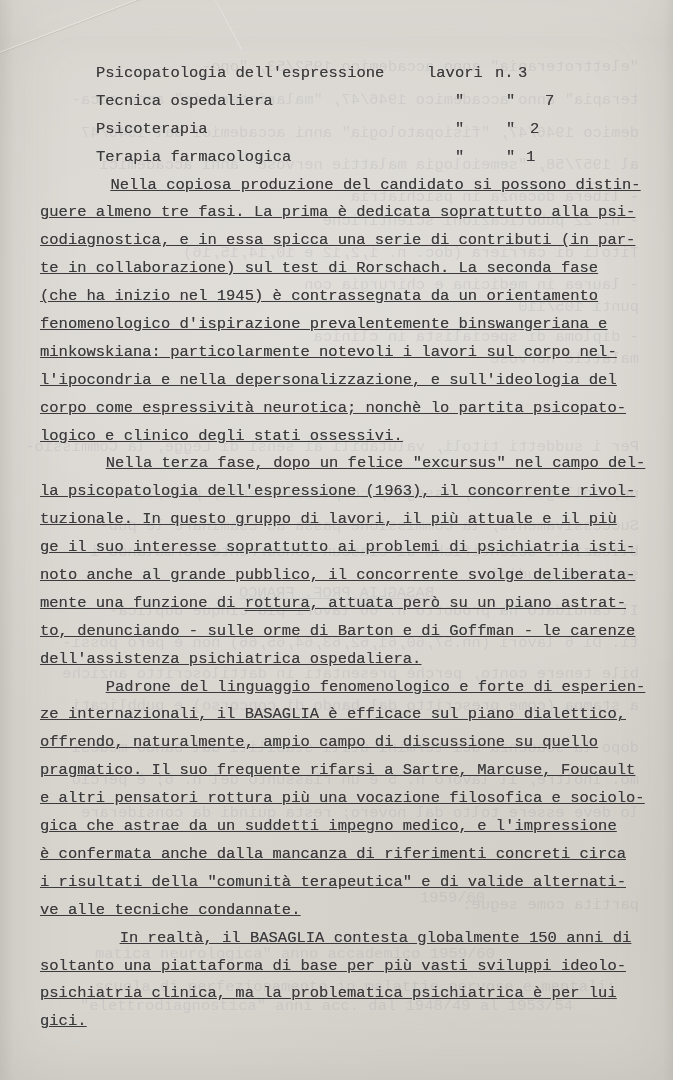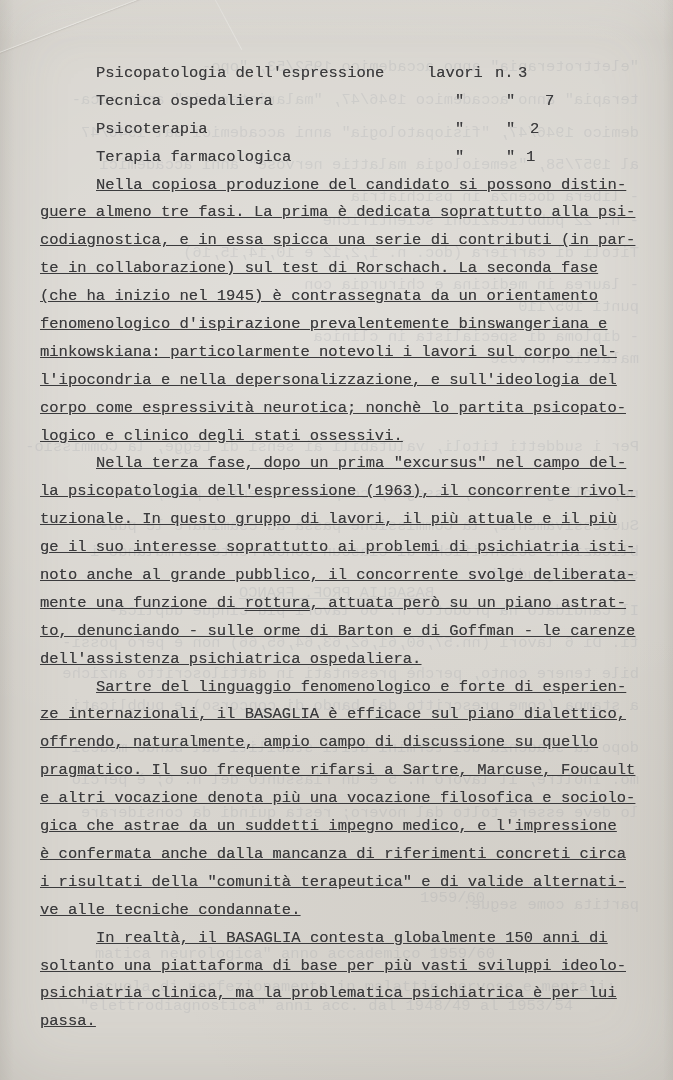--- a/index.html
+++ b/index.html
@@ -68,21 +68,21 @@
   .lrow .ca,.lrow .cb,.lrow .cn{position:absolute;white-space:nowrap;}
   .lrow.row-first .ca{left:387px;}
   .lrow.row-first .cb{left:455px;}
   .lrow.row-first .cn{left:478px;}
   .lrow.row-rest .ca{left:415px;}
   .lrow.row-rest .cb{left:466px;}
   .lrow.row-rest .cn{left:486px;}
   .lrow:nth-child(2) .cn{left:505px;}
   .lrow:nth-child(3) .cn{left:490px;}
   .line{height:27.9px;white-space:nowrap;}
-  .line.indent{padding-left:56px;}
+  .line.indent{padding-left:56px;text-align:center;}
   .u{text-decoration:underline;text-underline-offset:3px;}
 </style>
 </head>
 <body>
 
 <div class="page">
   <div class="crease"></div>
   <div class="crease2"></div>
 
   <div class="bleed-layer">
@@ -150,37 +150,37 @@
         <div class="line indent">Nella copiosa produzione del candidato si possono distin-</div>
         <div class="line">guere almeno tre fasi. La prima è dedicata soprattutto alla psi-</div>
         <div class="line">codiagnostica, e in essa spicca una serie di contributi (in par-</div>
         <div class="line">te in collaborazione) sul test di Rorschach. La seconda fase</div>
         <div class="line">(che ha inizio nel 1945) è contrassegnata da un orientamento</div>
         <div class="line">fenomenologico d'ispirazione prevalentemente binswangeriana e</div>
         <div class="line">minkowskiana: particolarmente notevoli i lavori sul corpo nel-</div>
         <div class="line">l'ipocondria e nella depersonalizzazione, e sull'ideologia del</div>
         <div class="line">corpo come espressività neurotica; nonchè lo partita psicopato-</div>
         <div class="line">logico e clinico degli stati ossessivi.</div>
-        <div class="line indent">Nella terza fase, dopo un prima "excursus" nel campo del-</div>
+        <div class="line indent">Nella terza fase, dopo un felice "excursus" nel campo del-</div>
         <div class="line">la psicopatologia dell'espressione (1963), il concorrente rivol-</div>
         <div class="line">tuzionale. In questo gruppo di lavori, il più attuale e il più</div>
         <div class="line">ge il suo interesse soprattutto ai problemi di psichiatria isti-</div>
         <div class="line">noto anche al grande pubblico, il concorrente svolge deliberata-</div>
         <div class="line"><span>mente una funzione di </span><span class="u">rottura</span><span>, attuata però su un piano astrat-</span></div>
         <div class="line">to, denunciando - sulle orme di Barton e di Goffman - le carenze</div>
         <div class="line">dell'assistenza psichiatrica ospedaliera.</div>
-        <div class="line indent">Sartre del linguaggio fenomenologico e forte di esperien-</div>
+        <div class="line indent">Padrone del linguaggio fenomenologico e forte di esperien-</div>
         <div class="line">ze internazionali, il BASAGLIA è efficace sul piano dialettico,</div>
         <div class="line">offrendo, naturalmente, ampio campo di discussione su quello</div>
         <div class="line">pragmatico. Il suo frequente rifarsi a Sartre, Marcuse, Foucault</div>
-        <div class="line">e altri vocazione denota più una vocazione filosofica e sociolo-</div>
+        <div class="line">e altri pensatori rottura più una vocazione filosofica e sociolo-</div>
         <div class="line">gica che astrae da un suddetti impegno medico, e l'impressione</div>
         <div class="line">è confermata anche dalla mancanza di riferimenti concreti circa</div>
         <div class="line">i risultati della "comunità terapeutica" e di valide alternati-</div>
         <div class="line">ve alle tecniche condannate.</div>
         <div class="line indent">In realtà, il BASAGLIA contesta globalmente 150 anni di</div>
         <div class="line">soltanto una piattaforma di base per più vasti sviluppi ideolo-</div>
         <div class="line">psichiatria clinica, ma la problematica psichiatrica è per lui</div>
-        <div class="line">passa.</div>
+        <div class="line">gici.</div>
       </div>
 
   </div>
 </div>
 
 </body></html>

